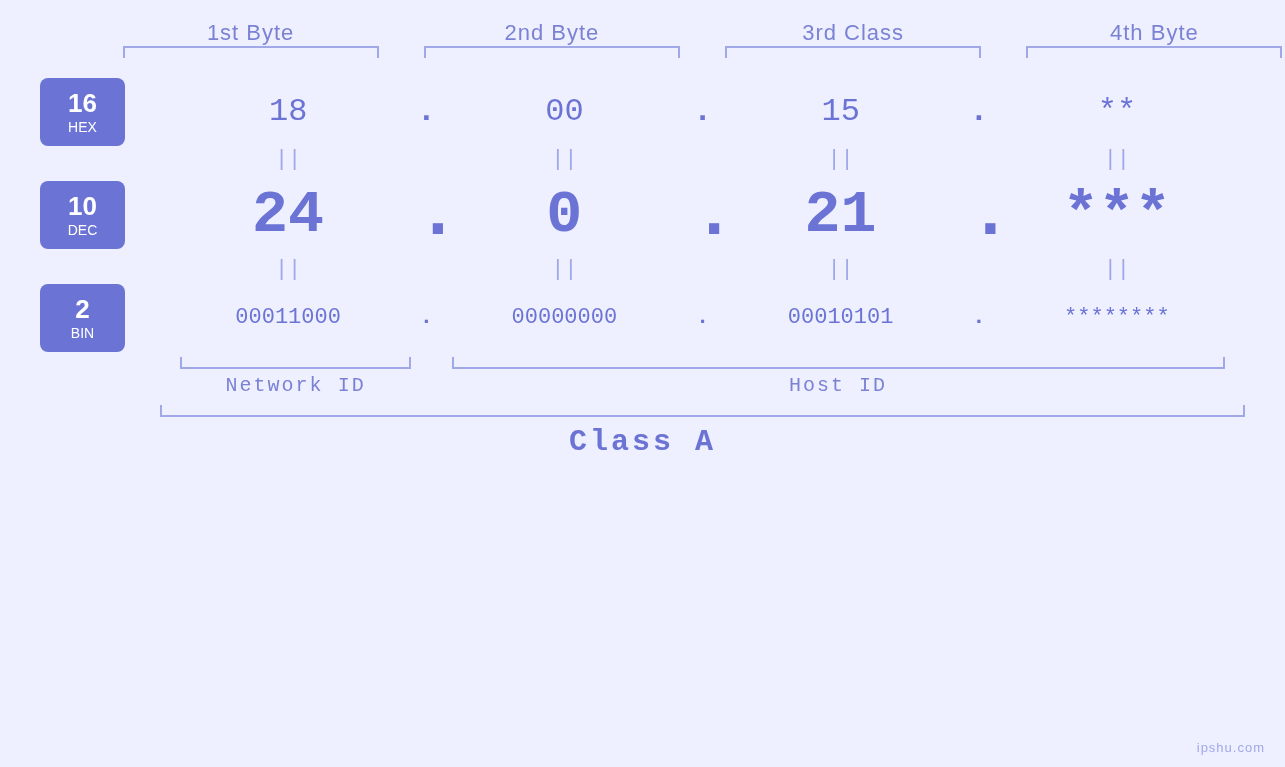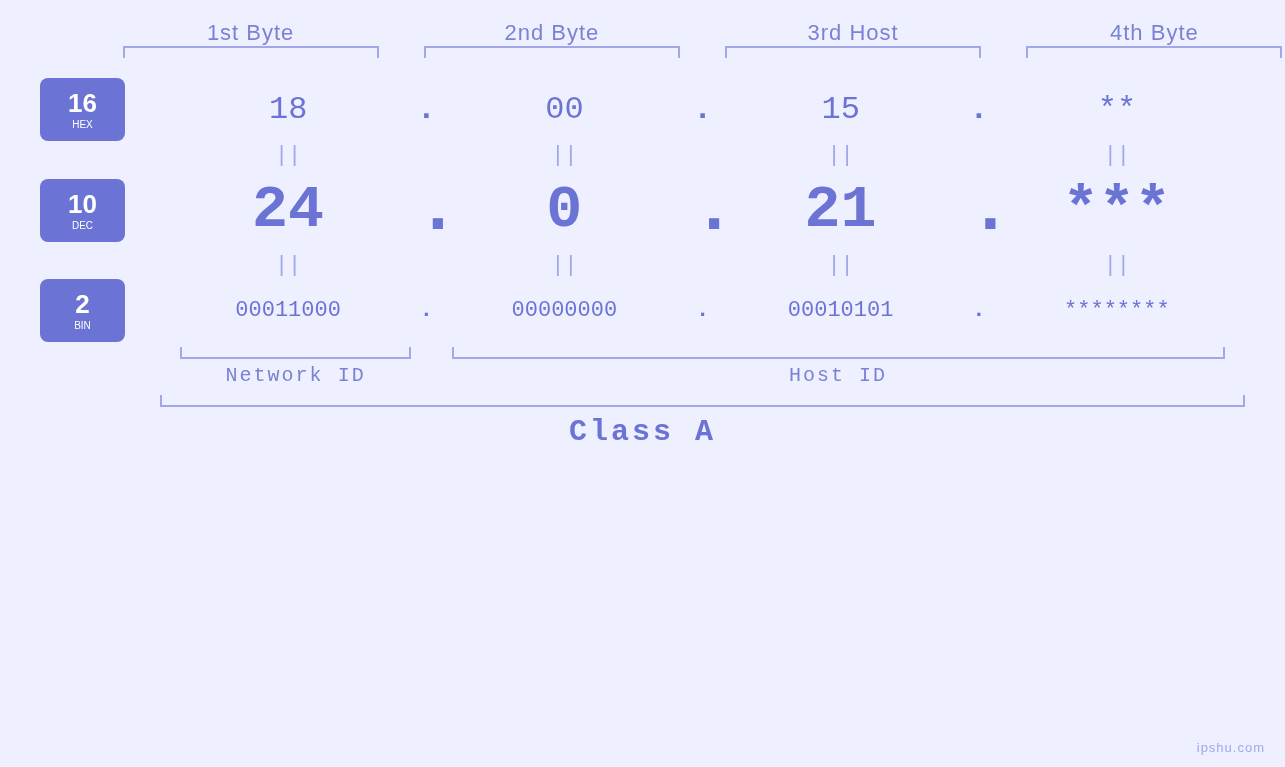--- a/index.html
+++ b/index.html
@@ -73,21 +73,21 @@
       line-height: 1.2;
     }
 
     .base-badge .base-num {
       font-size: 26px;
       font-weight: bold;
       font-family: Arial, sans-serif;
     }
 
     .base-badge .base-label {
-      font-size: 10px;
+      font-size: 14px;
       font-family: Arial, sans-serif;
       font-weight: normal;
     }
 
     
     .data-row {
       display: flex;
       align-items: center;
       width: 100%;
       position: relative;
@@ -194,21 +194,21 @@
     }
   </style>
 </head>
 <body>
 
 <div class="container">
 
   <div class="byte-headers">
     <div class="byte-header">1st Byte</div>
     <div class="byte-header">2nd Byte</div>
-    <div class="byte-header">3rd Host</div>
+    <div class="byte-header">3rd Class</div>
     <div class="byte-header">4th Byte</div>
   </div>
 
   <div class="bracket-row">
     <div class="bracket-cell">
       <div class="bracket-top"></div>
     </div>
     <div class="bracket-cell">
       <div class="bracket-top"></div>
     </div>

